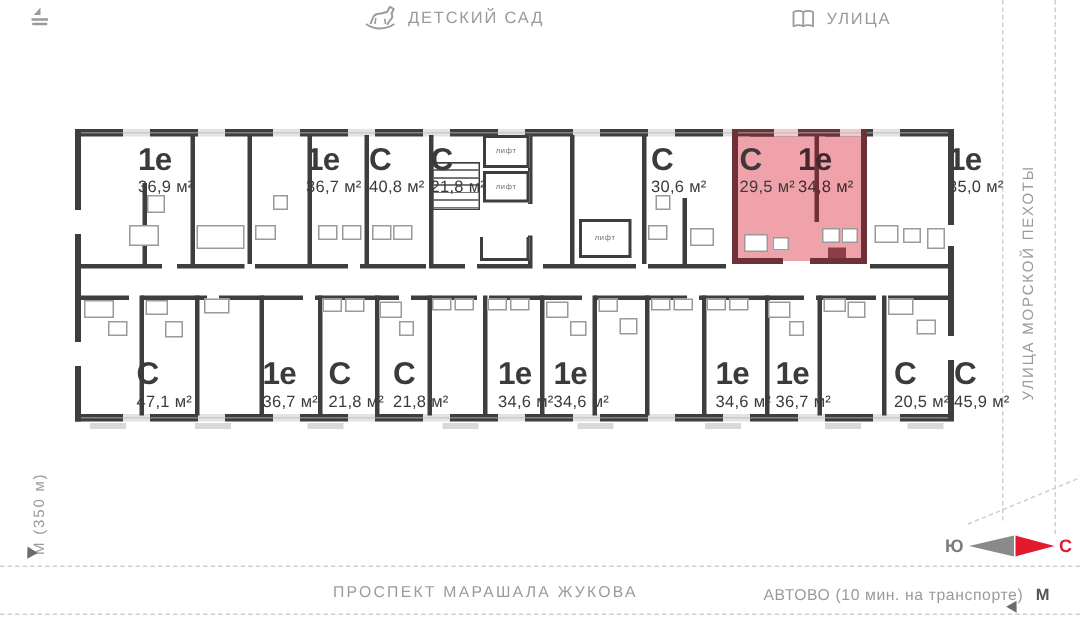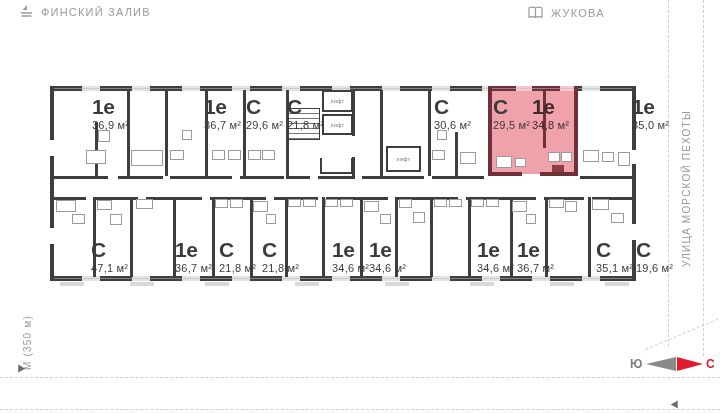--- a/index.html
+++ b/index.html
@@ -67,41 +67,55 @@
 
 <div id="stage">
 
   <div class="landmark" style="left:19px;top:4px;">
     <span class="licon">
       <svg width="15" height="15" viewBox="0 0 15 15">
         <path d="M8 1 L8 6 L3.5 6 Z" fill="#9b9b9b"></path>
         <path d="M2 9 h11 M2.5 12 h10" stroke="#9b9b9b" stroke-width="1.6" fill="none"></path>
       </svg>
     </span>
-    <span class="lab">ФИНСКИЙ ЗАЛИВ</span>
   </div>
 
+  <div class="landmark" style="left:242px;top:3px;">
+    <span class="licon">
+      <svg width="23" height="18" viewBox="0 0 23 18">
+        <path d="M2 13 q9 6 19 0" stroke="#9b9b9b" stroke-width="1.3" fill="none"></path>
+        <path d="M5 13 l1.5-4 q1-3 5.5-3 l4-1 2-3.5 2.5 1.5 -1.5 3 q1.5 2.5 -1 4.5 l-2 3" stroke="#9b9b9b" stroke-width="1.3" fill="none" stroke-linejoin="round"></path>
+        <path d="M8.5 9 l-.5 4 M14.5 9.5 l.5 3.5" stroke="#9b9b9b" stroke-width="1.1" fill="none"></path>
+      </svg>
+    </span>
+    <span class="lab">ДЕТСКИЙ САД</span>
+  </div>
 
   <div class="landmark" style="left:527px;top:6px;">
     <span class="licon">
       <svg width="17" height="14" viewBox="0 0 17 14">
         <path d="M2 2 q3.5-1.6 6.5 0 v9.5 q-3-1.6-6.5 0 z M8.5 2 q3-1.6 6.5 0 v9.5 q-3.5-1.6-6.5 0 z" stroke="#9b9b9b" stroke-width="1.2" fill="none" stroke-linejoin="round"></path>
       </svg>
     </span>
-    <span class="lab">ЖУКОВА</span>
+    <span class="lab">УЛИЦА</span>
   </div>
 
   <div class="dashv" style="left:668px;top:0;height:347px;"></div>
   <div class="dashv" style="left:703px;top:0;height:356px;"></div>
   <div class="dashd" style="left:645px;top:349px;width:84px;transform:rotate(-22.5deg);"></div>
   <div class="dashh" style="left:0;top:377px;width:720px;"></div>
   <div class="dashh" style="left:0;top:409px;width:720px;"></div>
 
   <div class="vtext" style="left:576px;top:183px;width:220px;">УЛИЦА МОРСКОЙ ПЕХОТЫ</div>
-
+  <div class="street" style="left:222px;top:389px;">ПРОСПЕКТ МАРАШАЛА ЖУКОВА</div>
+
+  <div class="street" style="left:509px;top:391px;letter-spacing:.4px;">
+    <span>АВТОВО (10 мин. на транспорте)</span>
+    <span class="metro-m" style="margin-left:5px;">М</span>
+  </div>
   <div class="tri-small" style="left:672px;top:402px;transform:rotate(150deg);"></div>
 
   <div class="vtext" style="left:-18px;top:337px;width:90px;">М (350 м)</div>
   <div class="tri-small" style="left:16px;top:364px;transform:rotate(-28deg);"></div>
 
   <div class="c-label" style="left:630px;top:357px;">Ю</div>
   <div class="tri-left" style="left:646px;top:357px;"></div>
   <div class="tri-right" style="left:677px;top:357px;"></div>
   <div class="c-label red" style="left:706px;top:357px;">С</div>
 
@@ -234,21 +248,21 @@
       <div class="unit" style="left: 56px; top: 96px;">
         <div class="u-name">1е</div>
         <div class="u-area">36,9 м²</div>
       </div>
       <div class="unit" style="left: 168px; top: 96px;">
         <div class="u-name">1е</div>
         <div class="u-area">36,7 м²</div>
       </div>
       <div class="unit" style="left: 210px; top: 96px;">
         <div class="u-name">С</div>
-        <div class="u-area">29,6 м²</div>
+        <div class="u-area">40,8 м²</div>
       </div>
       <div class="unit" style="left: 251px; top: 96px;">
         <div class="u-name">С</div>
         <div class="u-area">21,8 м²</div>
       </div>
       <div class="unit" style="left: 398px; top: 96px;">
         <div class="u-name">С</div>
         <div class="u-area">30,6 м²</div>
       </div>
       <div class="unit" style="left: 457px; top: 96px;">
@@ -290,21 +304,21 @@
       <div class="unit" style="left: 441px; top: 239px;">
         <div class="u-name">1е</div>
         <div class="u-area">34,6 м²</div>
       </div>
       <div class="unit" style="left: 481px; top: 239px;">
         <div class="u-name">1е</div>
         <div class="u-area">36,7 м²</div>
       </div>
       <div class="unit" style="left: 560px; top: 239px;">
         <div class="u-name">С</div>
-        <div class="u-area">35,1 м²</div>
+        <div class="u-area">20,5 м²</div>
       </div>
       <div class="unit" style="left: 600px; top: 239px;">
         <div class="u-name">С</div>
-        <div class="u-area">19,6 м²</div>
+        <div class="u-area">45,9 м²</div>
       </div>
     </div>
 
 </div>
 
 </body></html>

